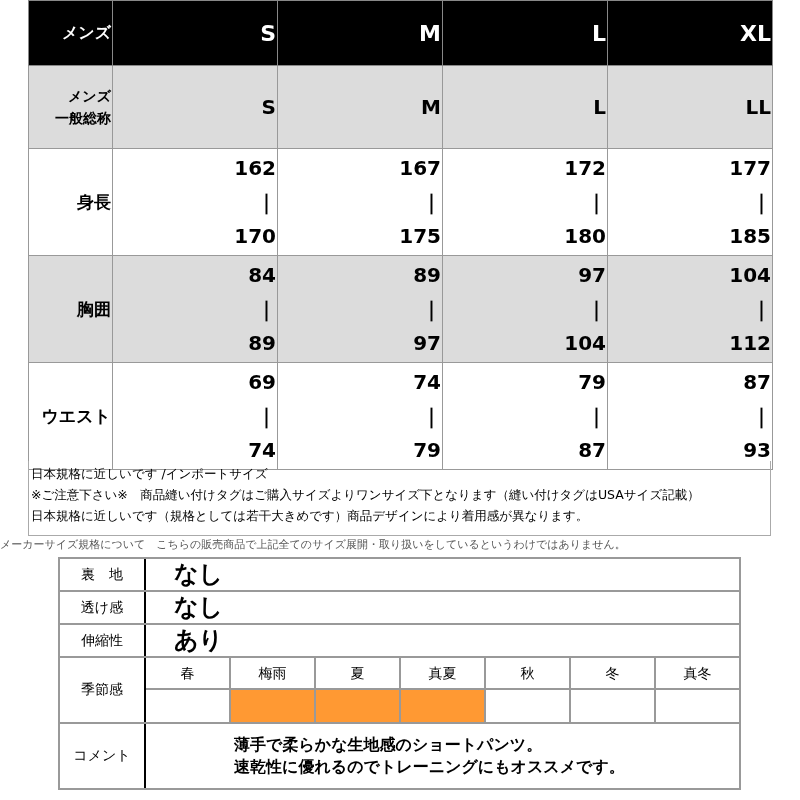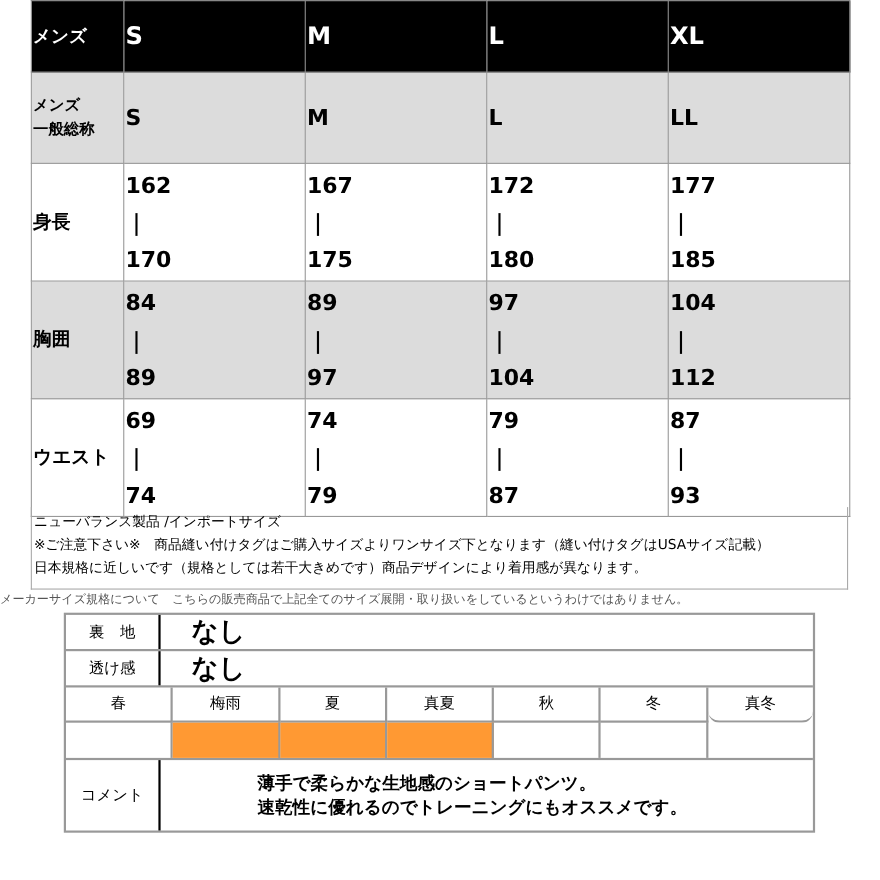--- a/index.html
+++ b/index.html
@@ -1,36 +1,36 @@
 <!DOCTYPE html>
 <html><head>
 <meta charset="utf-8">
 <style>
   body { margin:0; background:#fff; font-family:"DejaVu Sans","Liberation Sans",sans-serif; width:800px; height:800px; overflow:hidden; position:relative; }
   .size-table { position:absolute; left:28px; top:0; border-collapse:collapse; table-layout:fixed; }
-  .size-table td { text-align:left; border:1px solid #999; font-weight:bold; }
+  .size-table td { text-align:right; border:1px solid #999; font-weight:bold; }
   .hdr td { background:#000; color:#fff; height:62px; font-size:22px; border-color:#888; }
   .hdr td.first { font-size:16px; }
   .gray td { background:#dcdcdc; }
   .row2 td { height:80px; font-size:20px; }
   .row2 td.first { font-size:14px; line-height:22px; }
   .mrow td { height:104px; font-size:20px; line-height:34px; }
   .mrow td.first { font-size:17px;margin-top:48px; }
   .notes { position:absolute; left:28px; top:461px; width:743px; border:1px solid #aaa; border-top:none; font-size:12.5px; line-height:21px; padding:2px 0 4px 2px; box-sizing:border-box; height:75px; }
   .notes .red { color:#000000; }
   .disclaimer { position:absolute; left:0; width:800px; top:537px; text-align:left; font-size:11px; color:#555; }
   .spec { position:absolute; left:58px; top:557px; width:683px; border:2px solid #999; box-sizing:border-box; }
   .spec-row { display:flex; border-bottom:2px solid #999; }
   .spec-row:last-child { border-bottom:none; }
   .spec-label { width:84px; border-right:2px solid #000000; display:flex; align-items:center; justify-content:center; font-size:14px; }
   .spec-val { flex:1; font-size:24px; font-weight:bold; padding-left:28px; line-height:30px; }
   .seasons { flex:1; display:flex; flex-direction:column; }
   .season-names, .season-marks { display:flex; }
   .season-names div, .season-marks div { flex:1; border-right:2px solid #999; text-align:center; }
-  .season-names div:last-child, .season-marks div:last-child { border-right:none;border-radius:10px; }
+  .season-names div:last-child, .season-marks div:last-child { border-right:none; }
   .season-names div { height:30px; line-height:30px; font-size:14px; border-bottom:2px solid #999; }
   .season-marks div { height:32px; }
   .season-marks div.on { background:#ff9933; }
   .comment { flex:1; font-size:16px; font-weight:bold; line-height:22px; padding:10px 0 10px 88px; }
 </style>
 </head>
 <body>
 
 <table class="size-table">
   <colgroup>
@@ -73,37 +73,42 @@
     <td class="first">ウエスト</td>
     <td><span>69</span><br><span>｜</span><br><span>74</span></td>
     <td><span>74</span><br><span>｜</span><br><span>79</span></td>
     <td><span>79</span><br><span>｜</span><br><span>87</span></td>
     <td><span>87</span><br><span>｜</span><br><span>93</span></td>
   </tr>
 </tbody>
   </table>
 
 <div class="notes">
-  <div>ニューバランス製品 /インポートサイズ</div>
+  <div>日本規格に近しいです /インポートサイズ</div>
   <div class="red">※ご注意下さい※　商品縫い付けタグはご購入サイズよりワンサイズ下となります（縫い付けタグはUSAサイズ記載）</div>
   <div>日本規格に近しいです（規格としては若干大きめです）商品デザインにより着用感が異なります。</div>
 </div>
 
 <div class="disclaimer">メーカーサイズ規格について　こちらの販売商品で上記全てのサイズ展開・取り扱いをしているというわけではありません。</div>
 
 <div class="spec">
   <div class="spec-row" style="height:31px">
     <div class="spec-label">裏　地</div>
     <div class="spec-val">なし</div>
   </div>
   <div class="spec-row" style="height:31px">
     <div class="spec-label">透け感</div>
     <div class="spec-val">なし</div>
   </div>
+  <div class="spec-row" style="height:31px">
+    <div class="spec-label">伸縮性</div>
+    <div class="spec-val">あり</div>
+  </div>
   <div class="spec-row">
+    <div class="spec-label">季節感</div>
     <div class="seasons">
       <div class="season-names">
         <div>春</div>
         <div>梅雨</div>
         <div>夏</div>
         <div>真夏</div>
         <div>秋</div>
         <div>冬</div>
         <div>真冬</div>
       </div>

